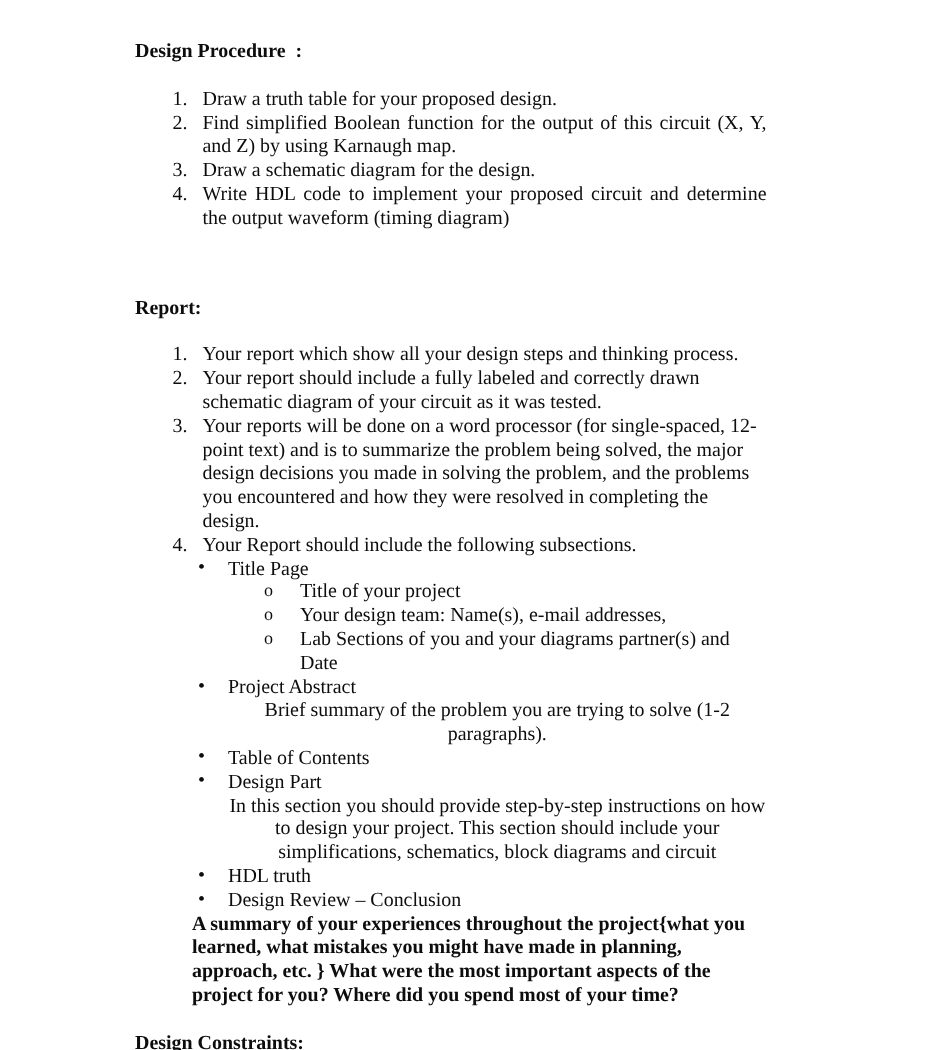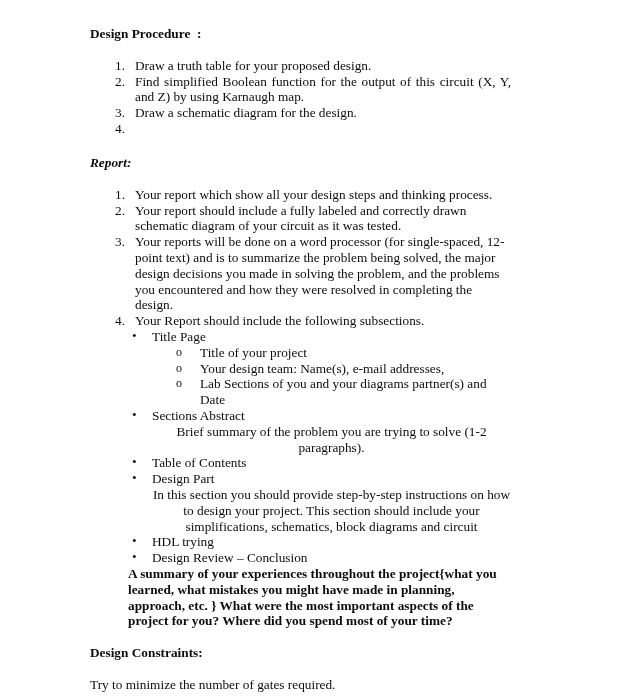--- a/index.html
+++ b/index.html
@@ -15,21 +15,21 @@
     padding: 26px 76px 0 90px;
     font-family: "Liberation Serif", "DejaVu Serif", serif;
     font-size: 13.3px;
     line-height: 15.8px;
     color: #0d0d0d;
   }
   .heading {
     font-weight: bold;
     white-space: pre-wrap;
   }
-  .sp-report { margin-top: 34px; font-style: italic; }
+  .sp-report { margin-top: 44px; }
   .sp-constraints { margin-top: 16px; }
   .olist { margin-top: 16px; }
   .olist.justify .oli { text-align: justify; }
   .oli {
     position: relative;
     padding-left: 45px;
   }
   .oli .num {
     position: absolute;
     left: 25px;
@@ -69,21 +69,21 @@
     <div class="oli">
       <span class="num">1.</span><span>Draw a truth table for your proposed design.</span>
     </div>
     <div class="oli">
       <span class="num">2.</span><span>Find simplified Boolean function for the output of this circuit (X, Y, and Z) by using Karnaugh map.</span>
     </div>
     <div class="oli">
       <span class="num">3.</span><span>Draw a schematic diagram for the design.</span>
     </div>
     <div class="oli">
-      <span class="num">4.</span>
+      <span class="num">4.</span><span>Write HDL code to implement your proposed circuit and determine the output waveform (timing diagram)</span>
     </div>
   </div>
 
   <div class="heading sp-report">Report:</div>
 
   <div class="olist">
     <div class="oli">
       <span class="num">1.</span><span>Your report which show all your design steps and thinking process.</span>
     </div>
     <div class="oli">
@@ -104,32 +104,32 @@
     <div class="sli">
       <span class="mark">o</span><span>Title of your project</span>
     </div>
     <div class="sli">
       <span class="mark">o</span><span>Your design team: Name(s), e-mail addresses,</span>
     </div>
     <div class="sli">
       <span class="mark">o</span><span>Lab Sections of you and your diagrams partner(s) and Date</span>
     </div>
     <div class="bli">
-      <span class="mark">•</span><span>Sections Abstract</span>
+      <span class="mark">•</span><span>Project Abstract</span>
     </div>
     <div class="desc">Brief summary of the problem you are trying to solve (1-2 paragraphs).</div>
     <div class="bli">
       <span class="mark">•</span><span>Table of Contents</span>
     </div>
     <div class="bli">
       <span class="mark">•</span><span>Design Part</span>
     </div>
     <div class="desc">In this section you should provide step-by-step instructions on how to design your project. This section should include your simplifications, schematics, block diagrams and circuit</div>
     <div class="bli">
-      <span class="mark">•</span><span>HDL trying</span>
+      <span class="mark">•</span><span>HDL truth</span>
     </div>
     <div class="bli">
       <span class="mark">•</span><span>Design Review – Conclusion</span>
     </div>
     <div class="summary">A summary of your experiences throughout the project{what you learned, what mistakes you might have made in planning, approach, etc. } What were the most important aspects of the project for you? Where did you spend most of your time?</div>
   </div>
 
   <div class="heading sp-constraints">Design Constraints:</div>
 
   <div class="plain">Try to minimize the number of gates required.</div>

